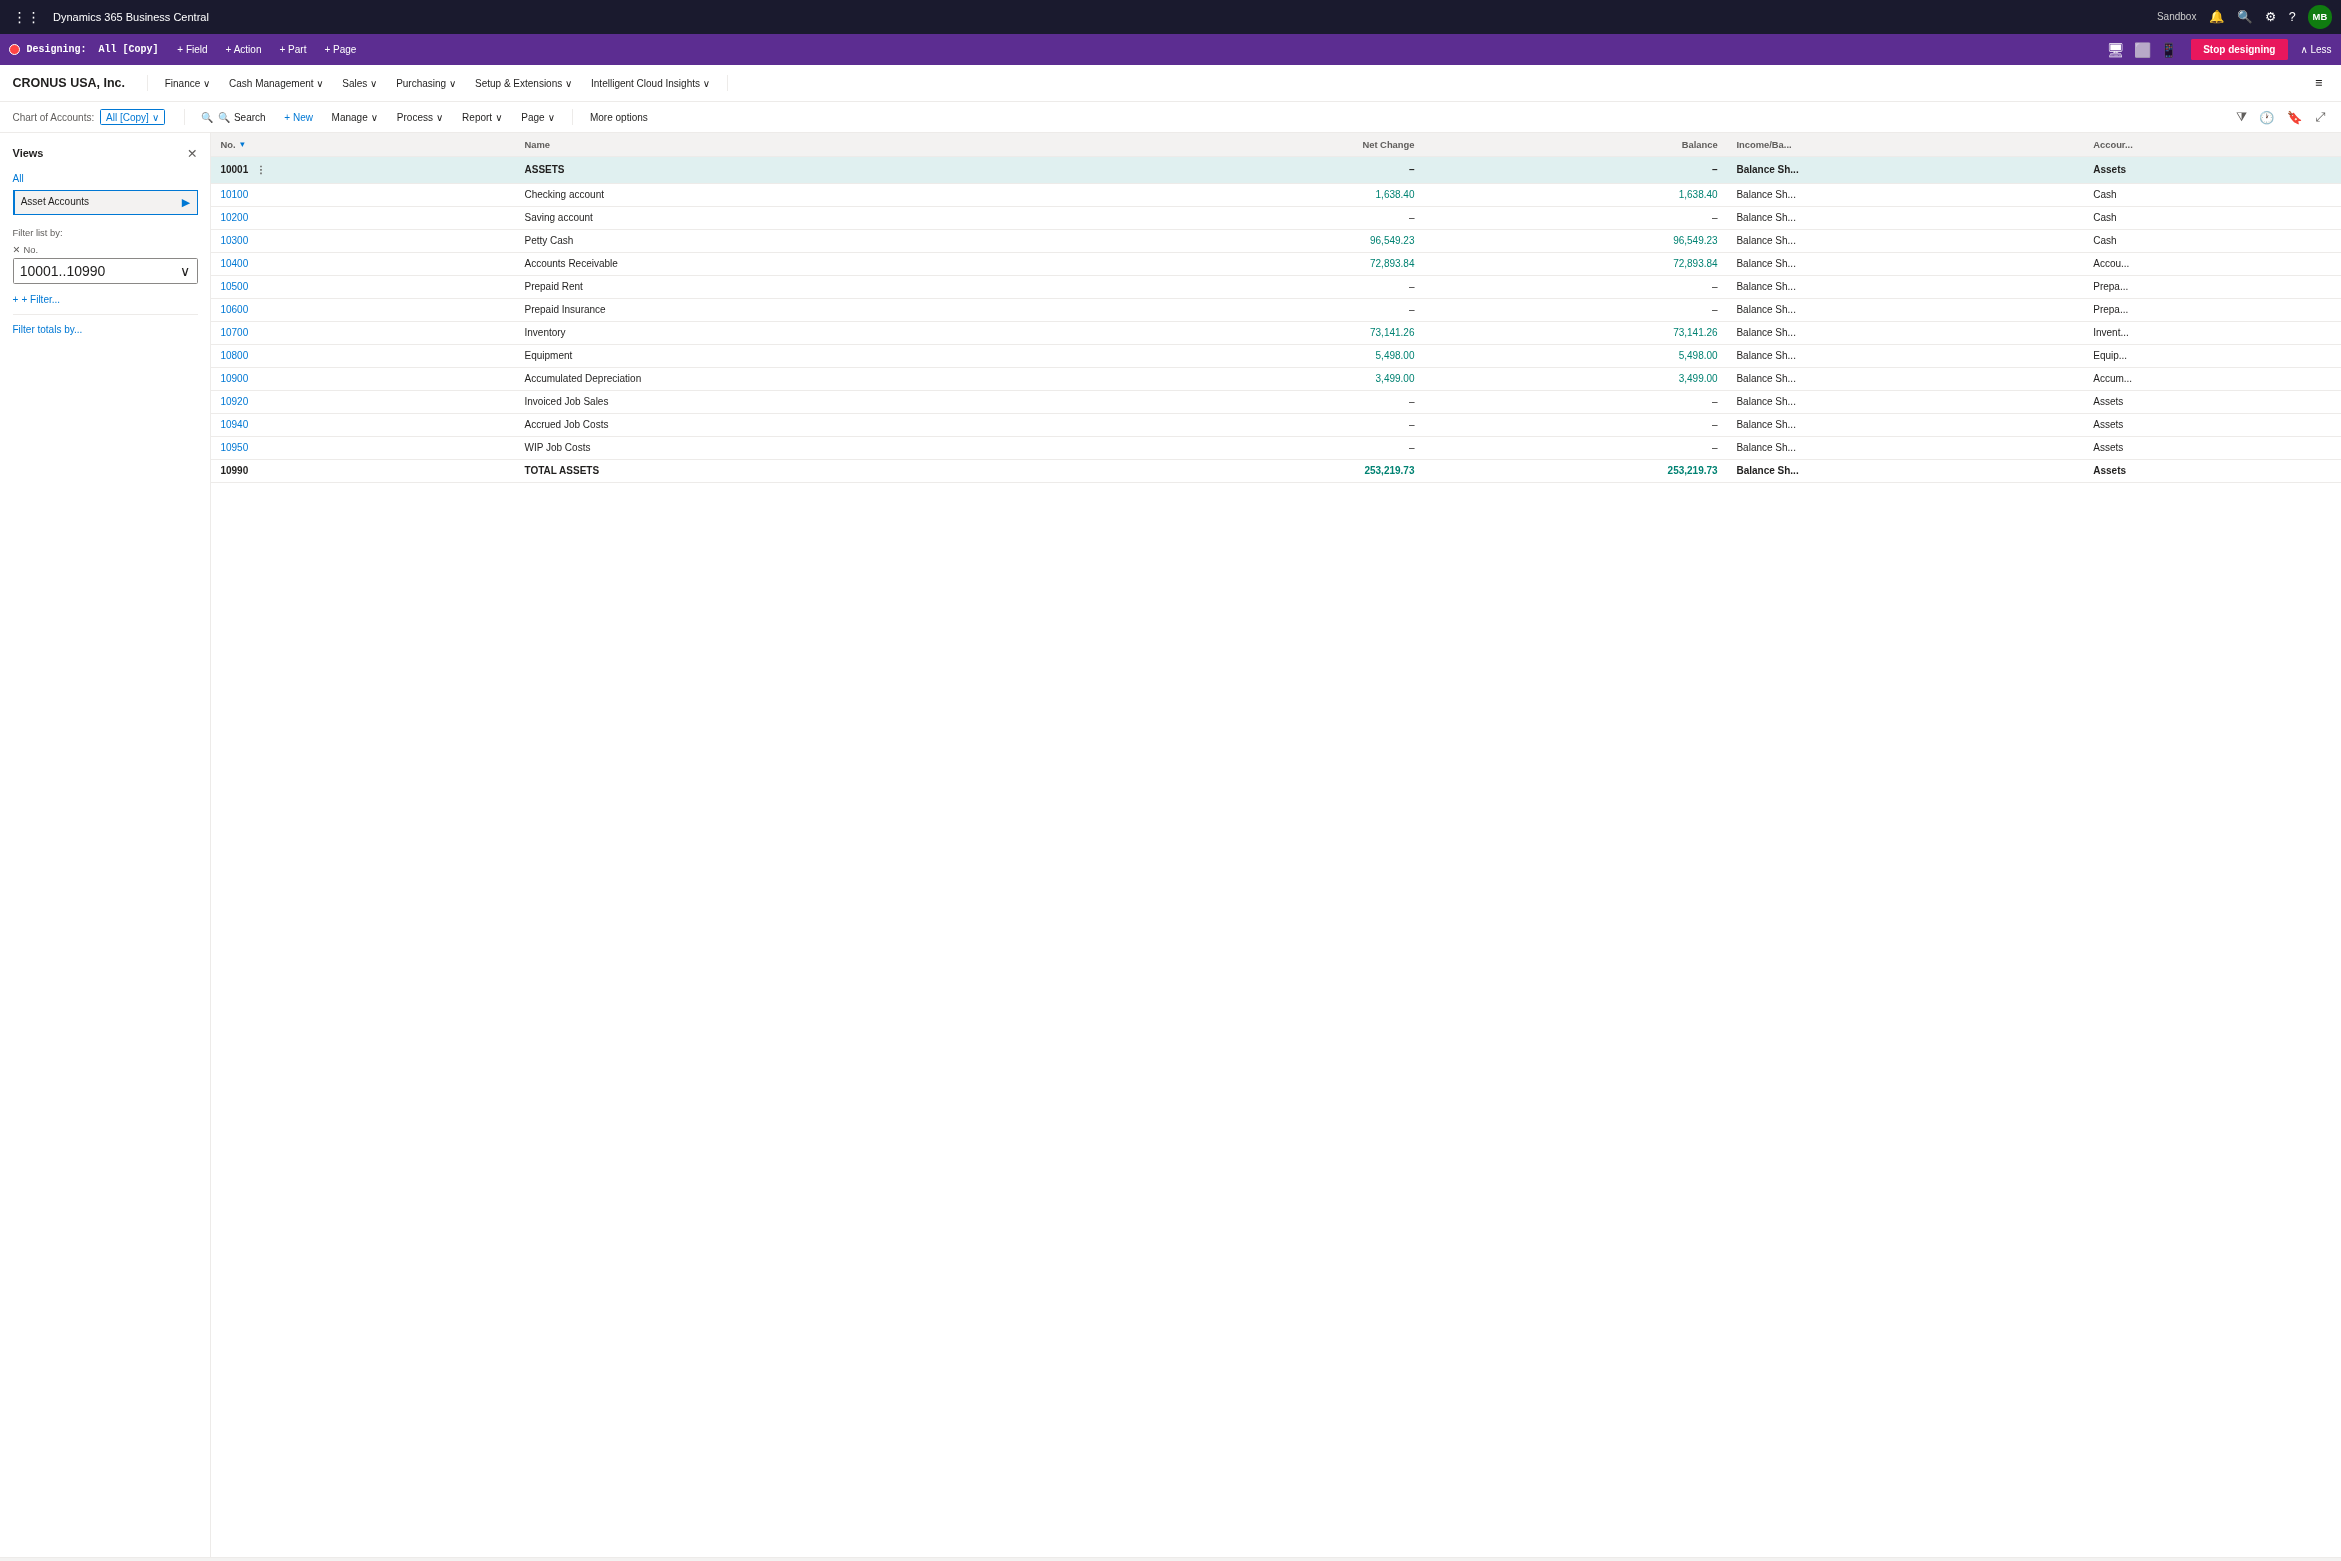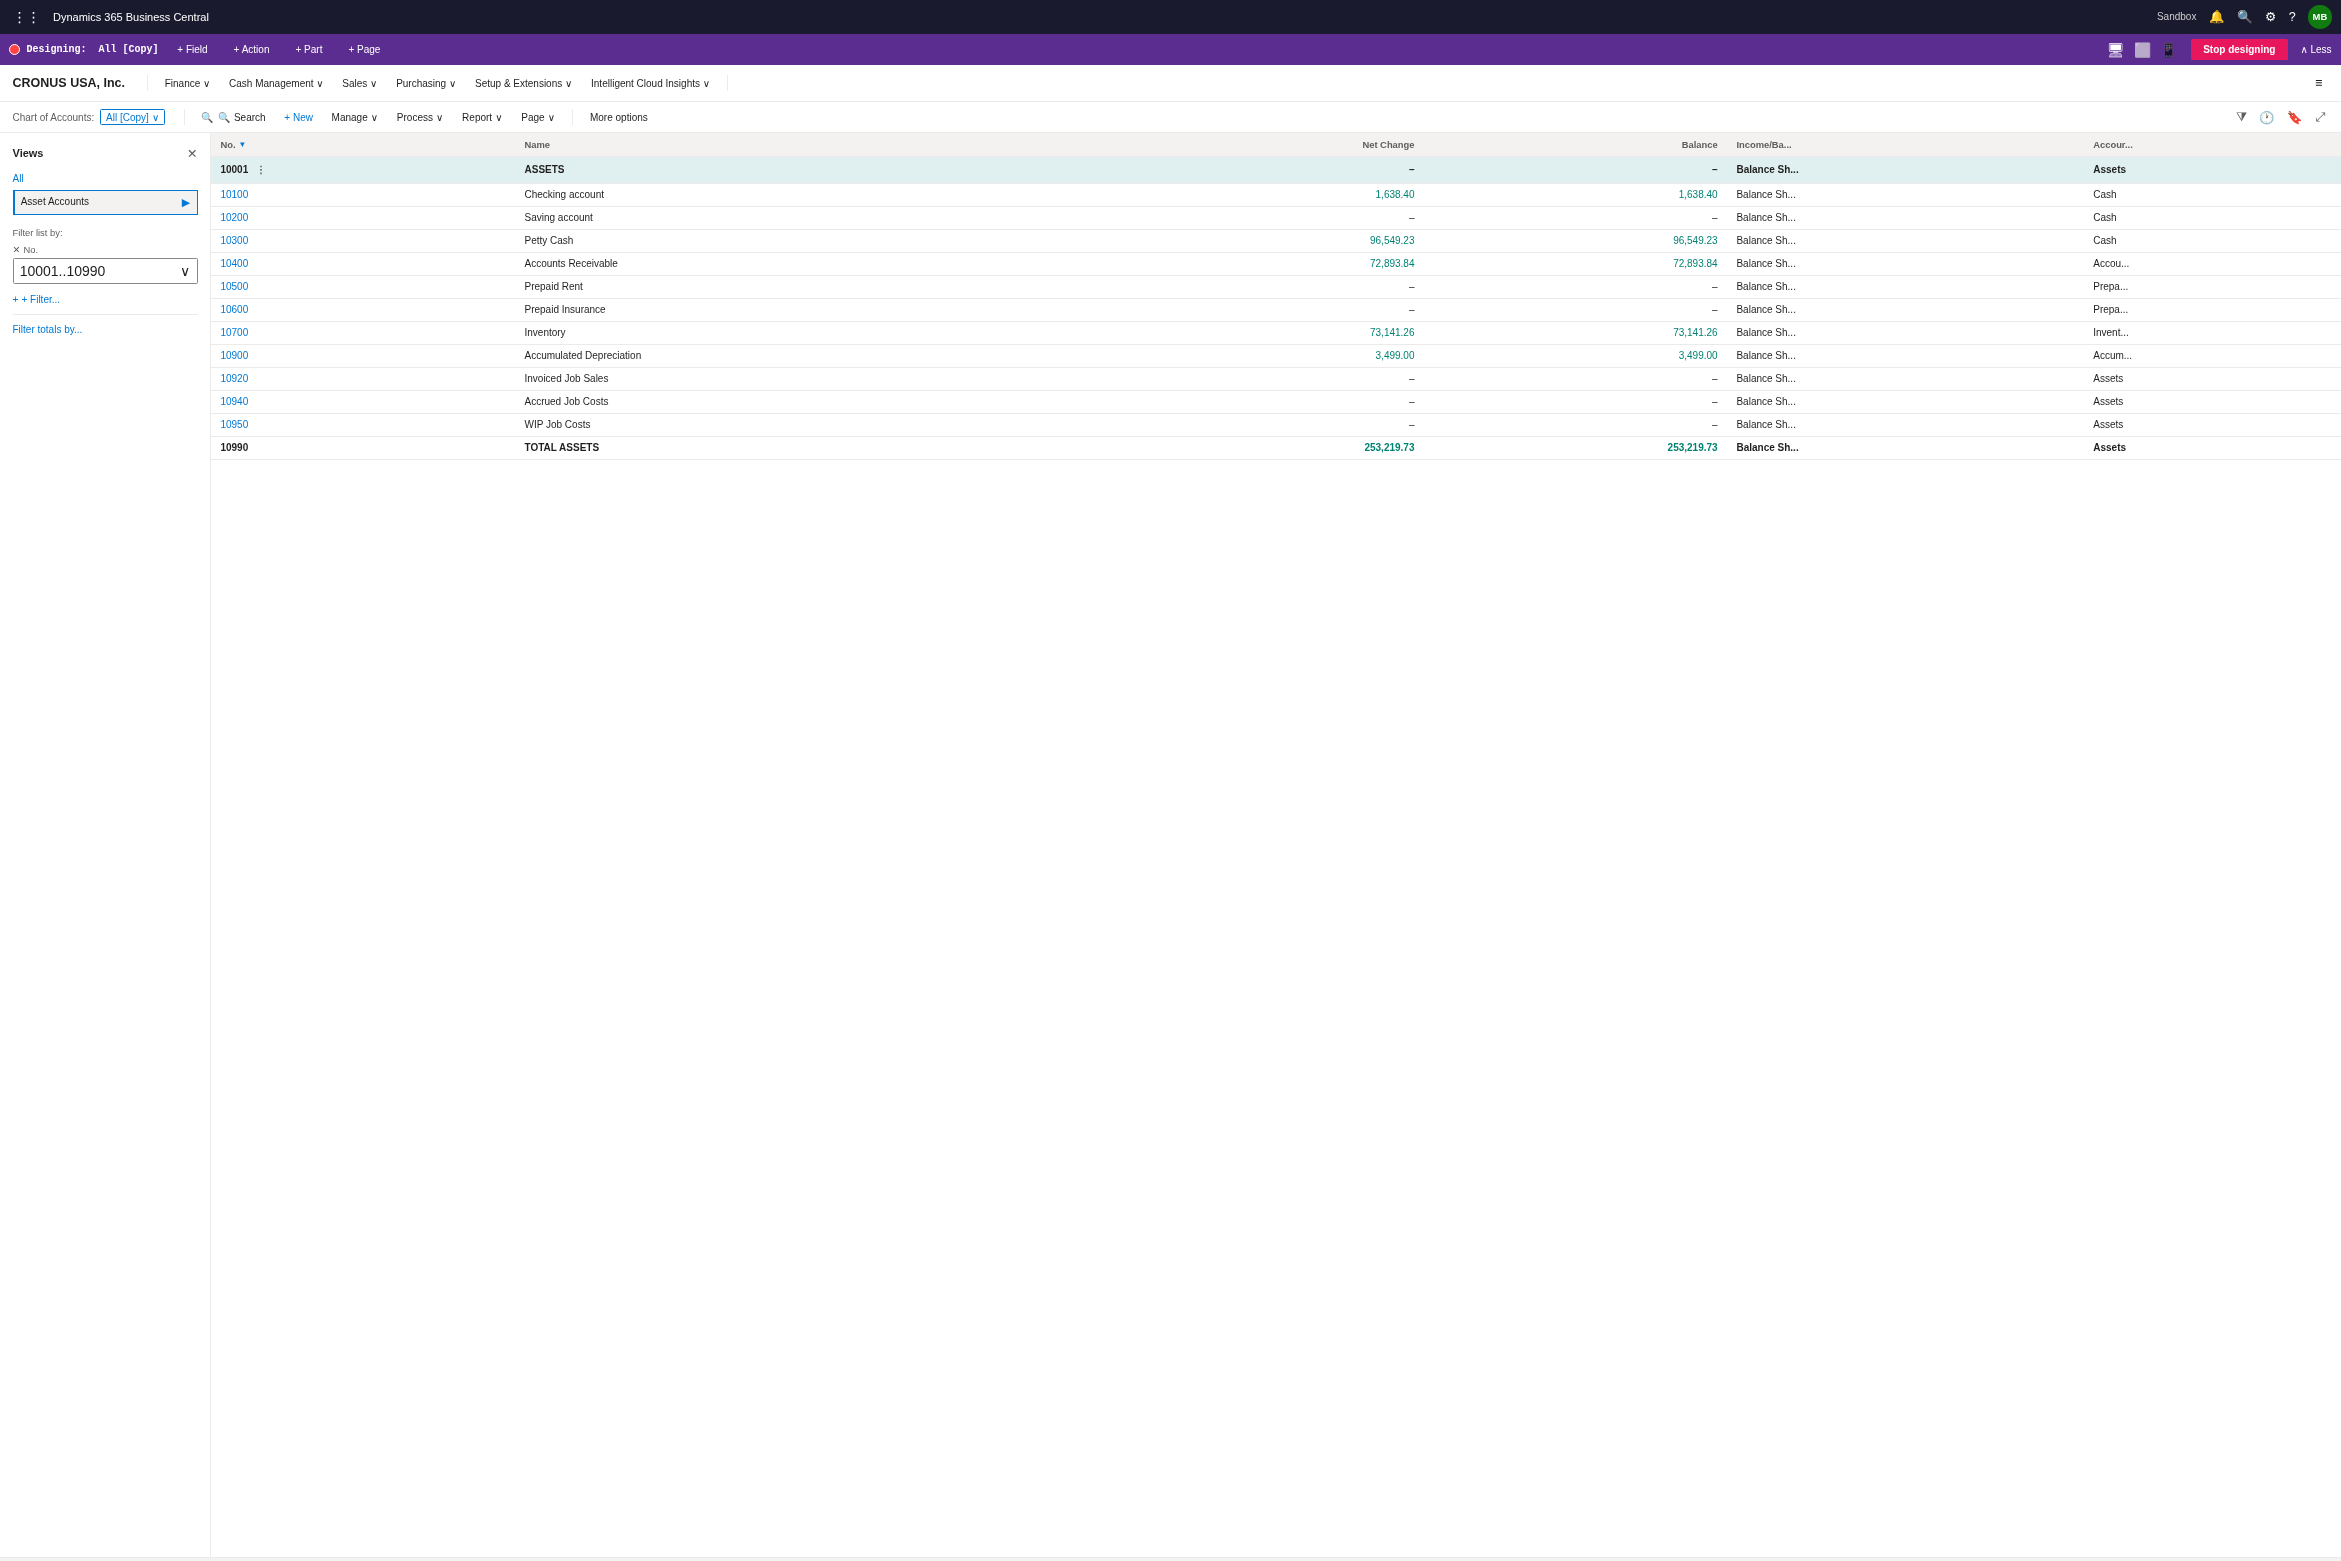--- a/index.html
+++ b/index.html
@@ -73,21 +73,21 @@
     .designer-label {
       color: white;
       font-size: 10px;
       font-family: Liberation Mono, monospace;
     }
     .designer-label span {
       font-weight: 600;
     }
     .designer-actions {
       display: flex;
-      gap: 26px;
+      gap: 18px;
       margin-left: 12.5px;
       align-items: flex-end;
     }
     .designer-action {
       color: white;
       font-size: 10px;
       cursor: pointer;
       display: flex;
       align-items: center;
       gap: 3.1px;
@@ -635,20 +635,28 @@
 
         <tr>
           <td class="link">10700</td>
           <td>Inventory</td>
           <td class="right teal">73,141.26</td>
           <td class="right teal">73,141.26</td>
           <td>Balance Sh...</td>
           <td>Invent...</td>
         </tr>
 
+        <tr>
+          <td class="link">10800</td>
+          <td>Equipment</td>
+          <td class="right teal">5,498.00</td>
+          <td class="right teal">5,498.00</td>
+          <td>Balance Sh...</td>
+          <td>Equip...</td>
+        </tr>
 
         <tr>
           <td class="link">10900</td>
           <td>Accumulated Depreciation</td>
           <td class="right teal">3,499.00</td>
           <td class="right teal">3,499.00</td>
           <td>Balance Sh...</td>
           <td>Accum...</td>
         </tr>
 

